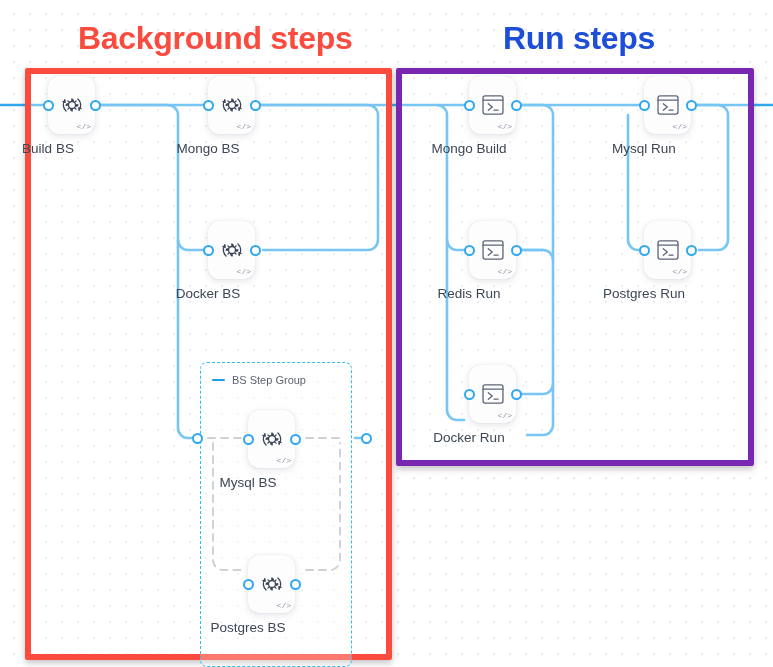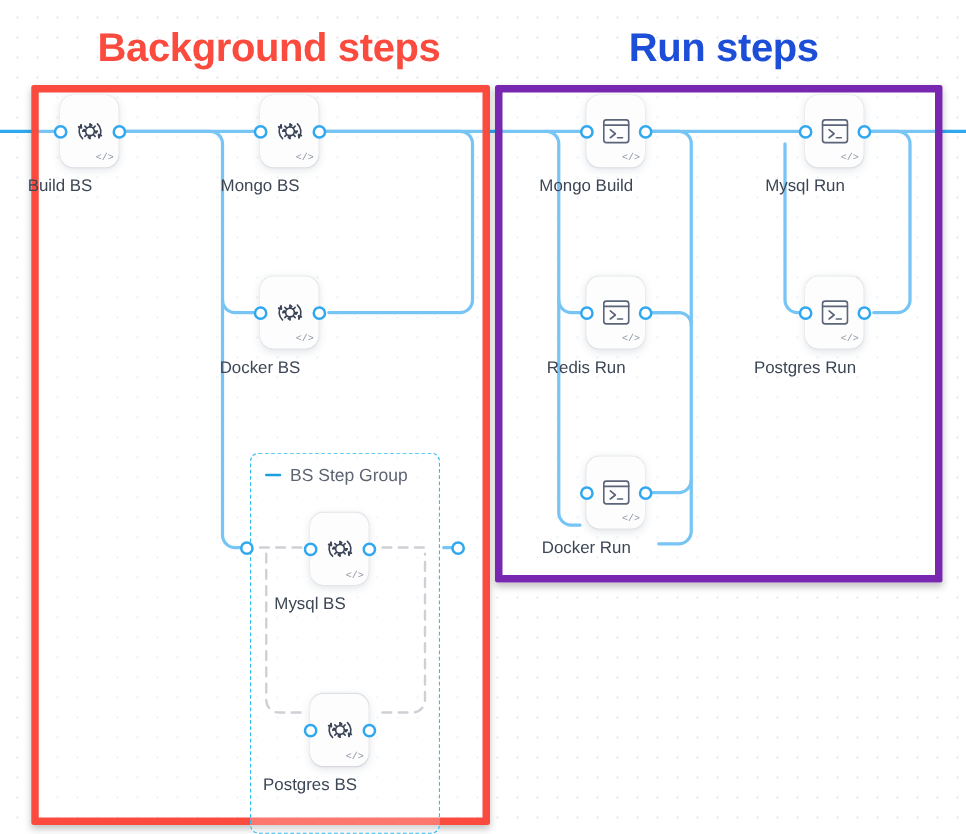--- a/index.html
+++ b/index.html
@@ -59,21 +59,21 @@
   }
   #step-group-header{
     position:absolute;left:200px;top:370px;width:152px;height:20px;
     display:flex;align-items:center;gap:7px;padding-left:12px;
     box-sizing:border-box;
   }
   #step-group-header .collapse-dash{
     display:block;width:13px;height:2.6px;background:#1b9fe0;border-radius:2px;
   }
   #step-group-header .grp-label{
-    font-size:14px;color:#5d6470;white-space:nowrap;
+    font-size:11px;color:#5d6470;white-space:nowrap;
   }
 
   
   .node{position:absolute;}
   .node .card{
     position:absolute;left:0;top:0;
     width:47px;height:58px;
     background:#fdfdfe;
     border-radius:11px;
     box-shadow:0 2px 7px rgba(80,95,120,0.17), 0 0 1px rgba(80,95,120,0.25);

